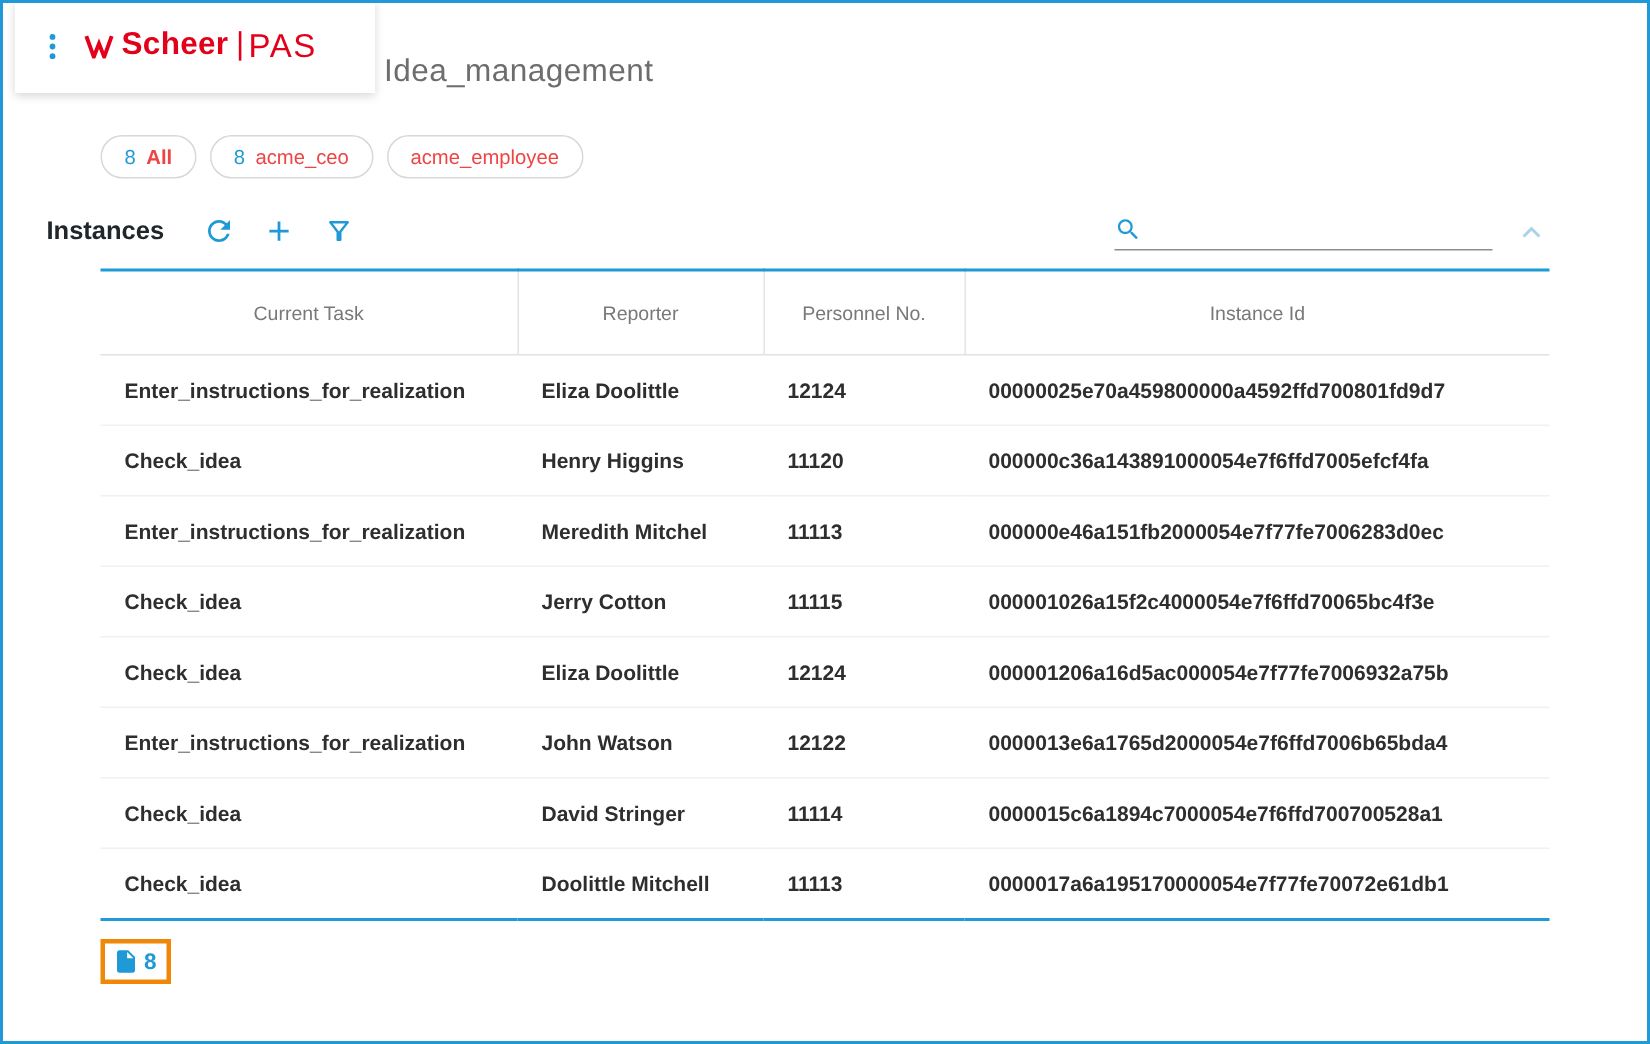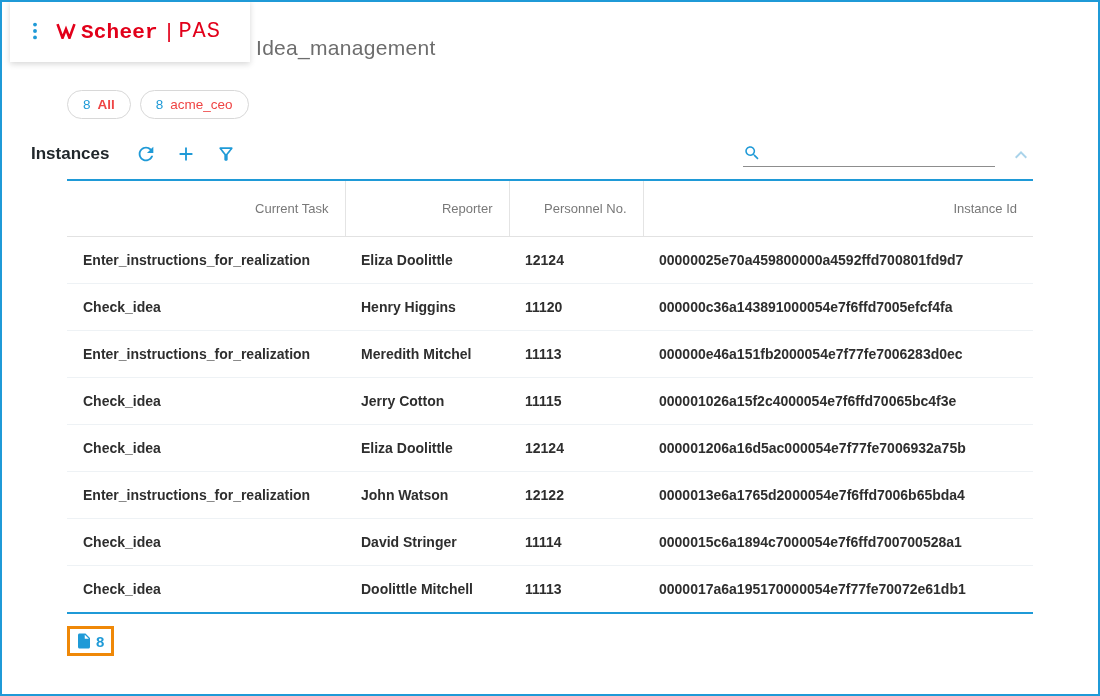--- a/index.html
+++ b/index.html
@@ -28,21 +28,21 @@
   .logo-card{
     position:absolute;top:-2px;left:8px;
     width:240px;height:62px;
     background:#fff;
     box-shadow:0 2px 6px rgba(0,0,0,.16);
     display:flex;align-items:center;
     padding:0 12px;
     z-index:5;
   }
   .kebab{width:26px;height:26px;display:flex;align-items:center;justify-content:center;cursor:pointer;margin-right:8px;flex:0 0 auto;}
-  .brand{display:flex;align-items:flex-end;white-space:nowrap;font-family:Liberation Mono, monospace;}
+  .brand{display:flex;align-items:flex-start;white-space:nowrap;}
   .brand .mark{align-self:center;margin-right:5px;}
   .brand-name{color:var(--brand-red,#e2001a);font-weight:bold;font-size:21px;letter-spacing:.2px;}
   .brand-pipe{color:var(--brand-red,#e2001a);font-weight:300;font-size:21px;margin:0 3px 0 5px;}
   .brand-product{color:var(--brand-red,#e2001a);font-weight:300;font-size:22px;letter-spacing:1px;}
   .app-title{font-size:21px;font-weight:400;color:var(--title-gray,#6d6d6d);letter-spacing:.3px;margin-top:28px;}
   .header-right{margin-left:auto;display:flex;align-items:center;gap:46px;}
   .lang-select{
     display:flex;align-items:center;justify-content:space-between;
     width:66px;height:30px;
     border-bottom:1px solid #8d8d8d;
@@ -81,21 +81,21 @@
   
   .table-wrap{padding:14px 65px 0 65px;}
   table{
     width:100%;border-collapse:collapse;table-layout:fixed;
     border-top:2px solid var(--accent-blue,#1f9ad7);
     border-bottom:2px solid var(--accent-blue,#1f9ad7);
   }
   col.c1{width:278px;} col.c2{width:164px;} col.c3{width:134px;}
   th{
     font-size:13px;font-weight:400;color:#787878;
-    text-align:right;padding:20px 16px;
+    text-align:center;padding:20px 16px;
     border-bottom:1px solid #e2e2e2;
   }
   th + th{border-left:1px solid #e4e4e4;}
   td{
     font-size:14px;color:#2e2e2e;
     padding:15px 16px;
     white-space:nowrap;overflow:hidden;text-overflow:ellipsis;font-weight:bold;
   }
   tbody tr:not(:last-child) td{border-bottom:1px solid #eef2f5;}
   tbody tr{cursor:pointer;}
@@ -141,20 +141,23 @@
 
   <div class="chips">
     <button class="chip">
       <span class="chip-count">8</span>
       <span class="chip-label bold">All</span>
     </button>
     <button class="chip">
       <span class="chip-count">8</span>
       <span class="chip-label">acme_ceo</span>
     </button>
+    <button class="chip">
+      <span class="chip-label">acme_employee</span>
+    </button>
   </div>
 
   <div class="toolbar">
     <h2 class="section-title">Instances</h2>
 
     <button class="tool-btn">
       <svg width="22" height="22" viewBox="0 0 24 24">
         <path d="M17.65 6.35C16.2 4.9 14.21 4 12 4c-4.42 0-7.99 3.58-7.99 8s3.57 8 7.99 8c3.73 0 6.84-2.55 7.73-6h-2.08c-.82 2.33-3.04 4-5.65 4-3.31 0-6-2.69-6-6s2.69-6 6-6c1.66 0 3.14.69 4.22 1.78L13 11h7V4l-2.35 2.35z" fill="#1f9ad7"></path>
       </svg>
     </button>

